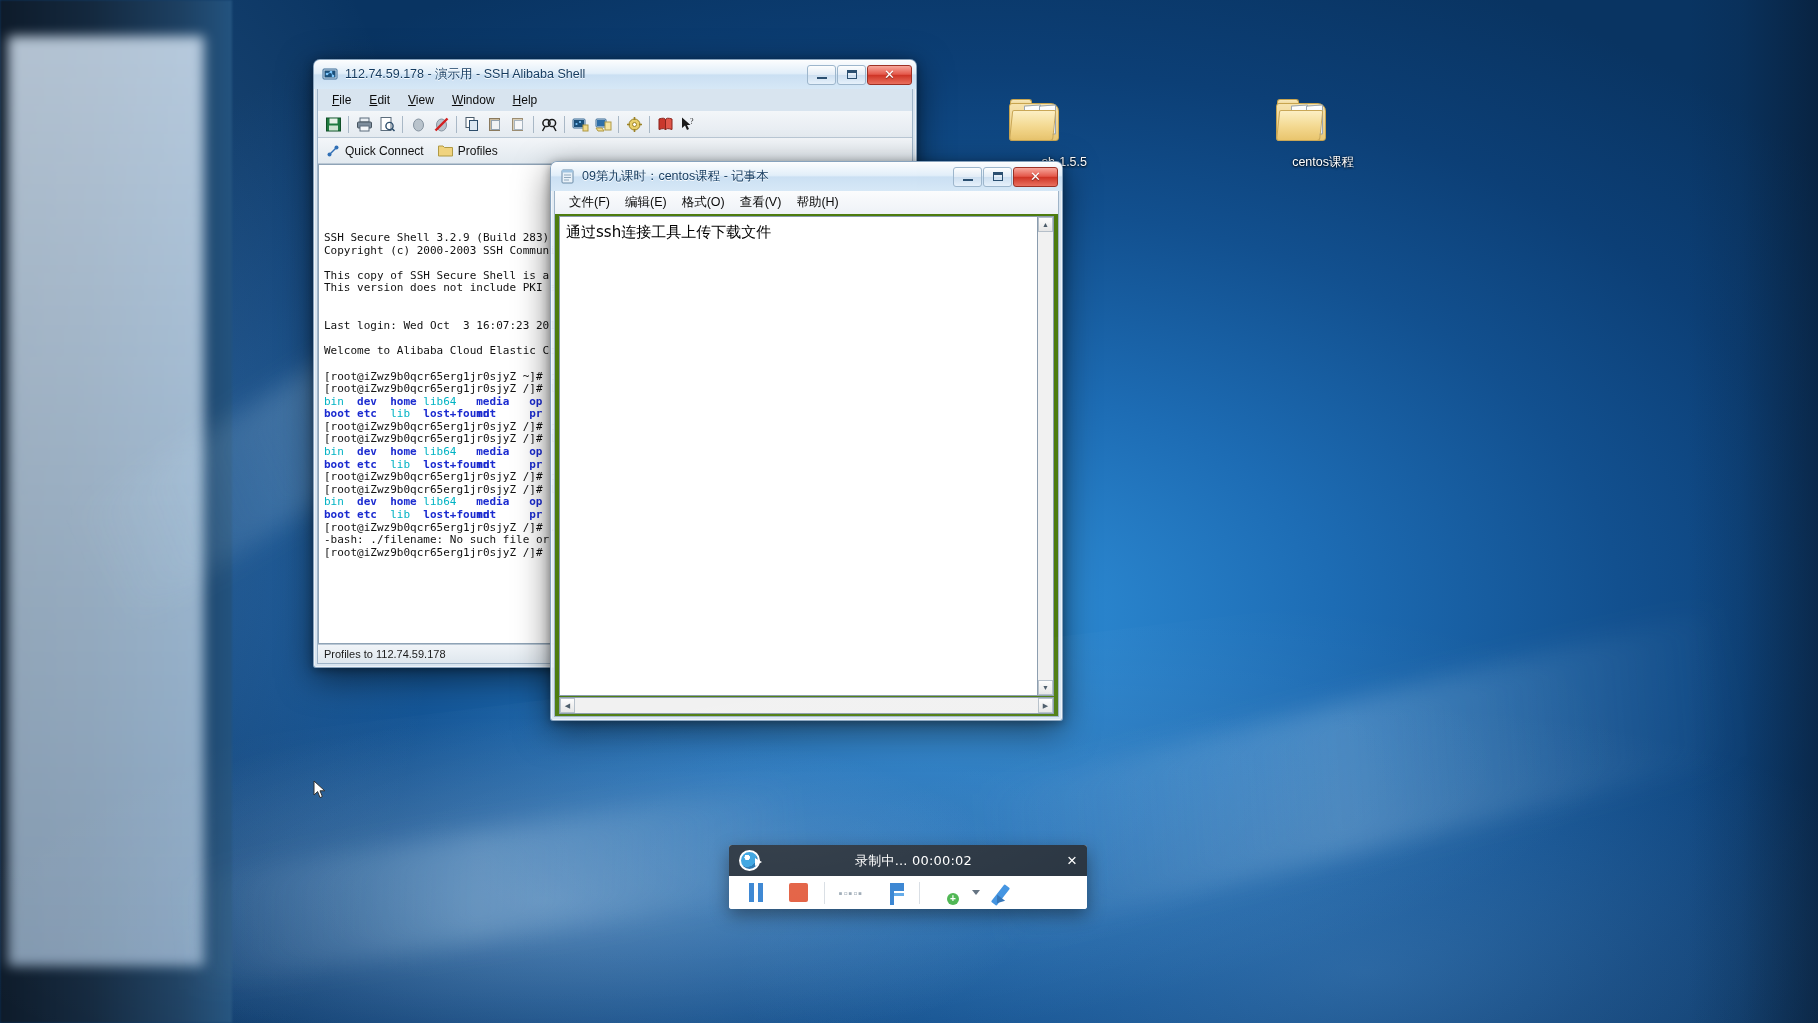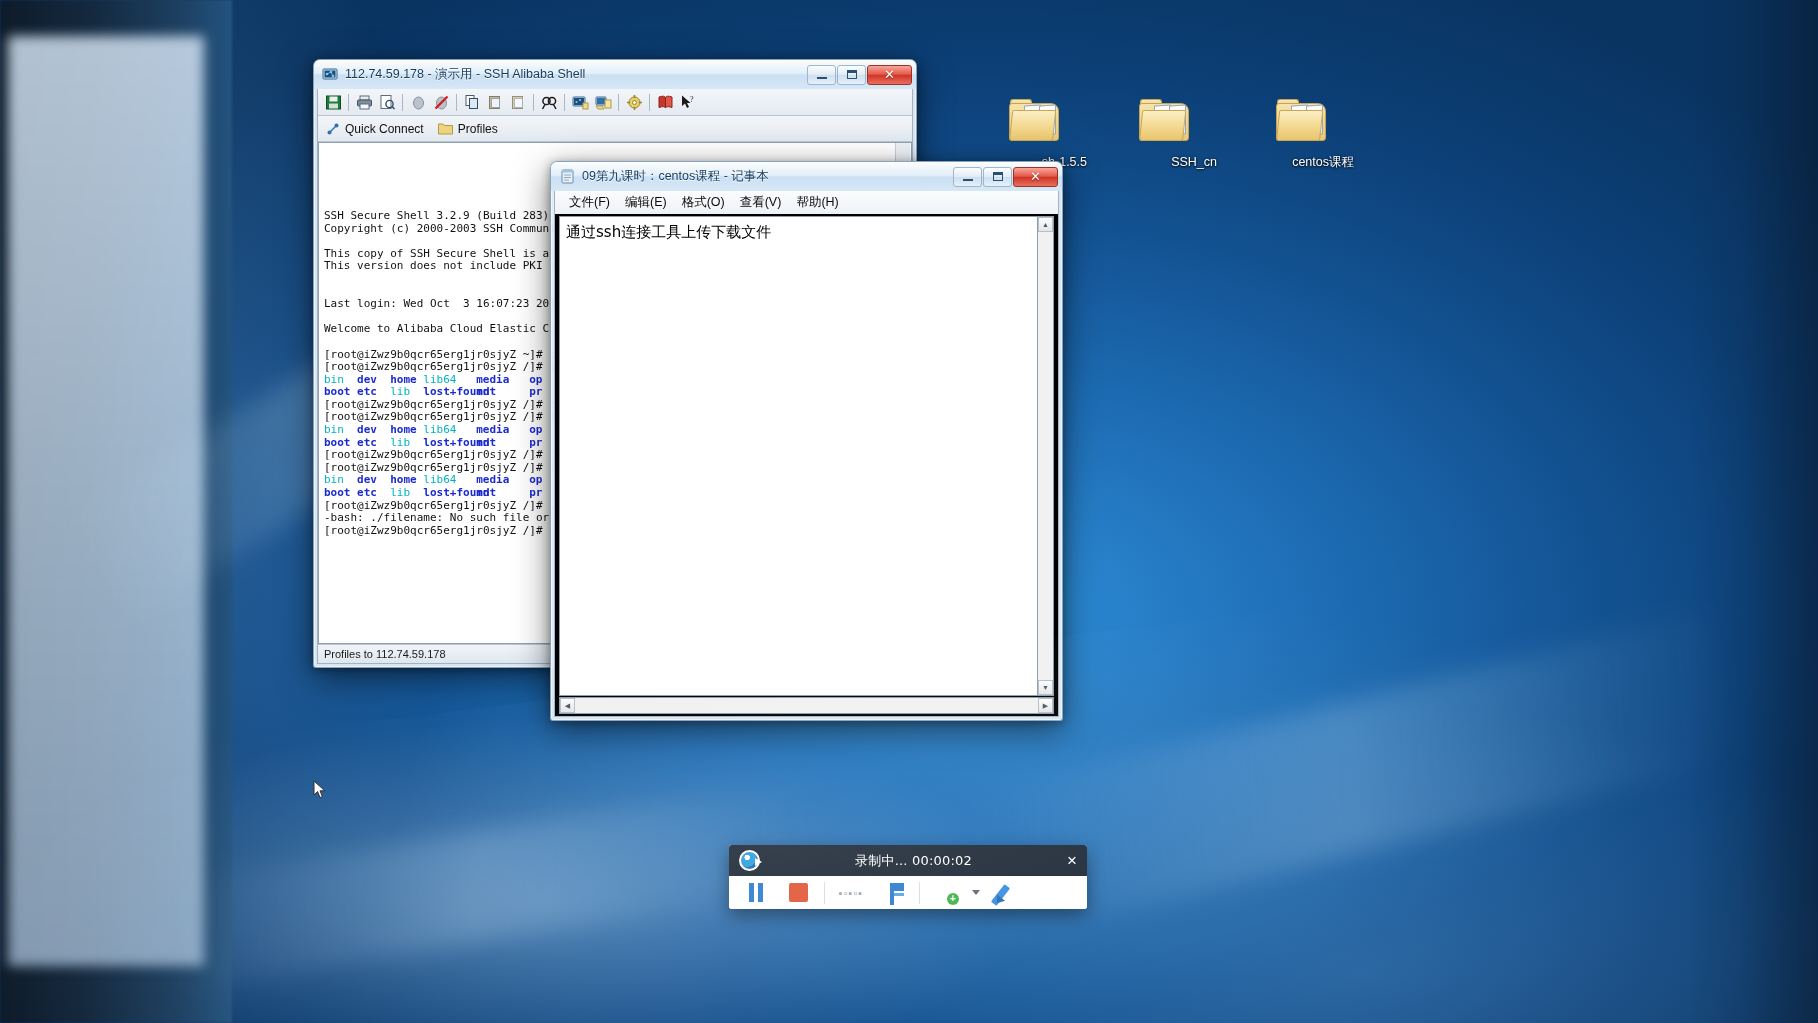--- a/index.html
+++ b/index.html
@@ -193,21 +193,21 @@
   }
   #ssh-scroll-v {
     position: absolute; right: 1px; top: 0; width: 15px; bottom: 0;
     background: #eef2f6; border-left: 1px solid #c3cfda;
   }
 
   
   #notepad-window { left: 550px; top: 161px; width: 513px; height: 560px; }
   #np-body {
     position: absolute; left: 3px; right: 3px; top: 29px; bottom: 3px;
-    background: #000000; border: 1px solid #9fb4c8; border-top: none;
+    background: #4d7c0f; border: 1px solid #9fb4c8; border-top: none;
     display: flex; flex-direction: column;
   }
   #np-menubar {
     height: 23px; display: flex; align-items: center; gap: 3px; padding-left: 8px;
     font-size: 12.5px; color: #0a0a0a;
     background: linear-gradient(180deg,#fbfcfd,#eef2f7);
   }
   #np-menubar .mi { padding: 2px 6px; cursor: default; }
   #np-textwrap { flex: 1; position: relative; padding: 2px 3px 0 3px; }
   #np-text {
@@ -314,32 +314,20 @@
         <div class="tab"></div>
           <div class="back"></div>
         <div class="doc1"></div>
           <div class="doc2"></div>
         <div class="front"></div>
       </div>
     </div>
     <div class="cap">sh-1.5.5</div>
   </div>
 
-  <div class="desk-icon" style="left:1113px; top:85px;">
-    <div class="glyph">
-      <div class="folder">
-        <div class="tab"></div>
-          <div class="back"></div>
-        <div class="doc1"></div>
-          <div class="doc2"></div>
-        <div class="front"></div>
-      </div>
-    </div>
-    <div class="cap">SSH_cn</div>
-  </div>
 
   <div class="desk-icon" style="left:1250px; top:85px;">
     <div class="glyph">
       <div class="folder">
         <div class="tab"></div>
           <div class="back"></div>
         <div class="doc1"></div>
           <div class="doc2"></div>
         <div class="front"></div>
       </div>
@@ -368,20 +356,27 @@
         <div class="wbtn">
             <div class="max-box"></div>
           </div>
         <div class="wbtn close">
             <span class="xg">✕</span>
           </div>
       </div>
     </div>
 
     <div id="ssh-body">
+      <div class="menubar">
+        <div class="mi"><u>F</u>ile</div>
+        <div class="mi"><u>E</u>dit</div>
+        <div class="mi"><u>V</u>iew</div>
+        <div class="mi"><u>W</u>indow</div>
+        <div class="mi"><u>H</u>elp</div>
+      </div>
 
       <div id="ssh-toolbar">
         <div class="tb">
           <svg width="17" height="17" viewBox="0 0 17 17">
               <rect x="1.5" y="2" width="14" height="13" fill="#1f7a3f" stroke="#0f4f26"></rect>
               <rect x="4.5" y="2.5" width="8" height="5" fill="#e8f2e8"></rect>
               <rect x="4" y="9.5" width="9" height="5" fill="#cfe4d2"></rect>
             </svg>
         </div>
         <div class="tb-sep"></div>

